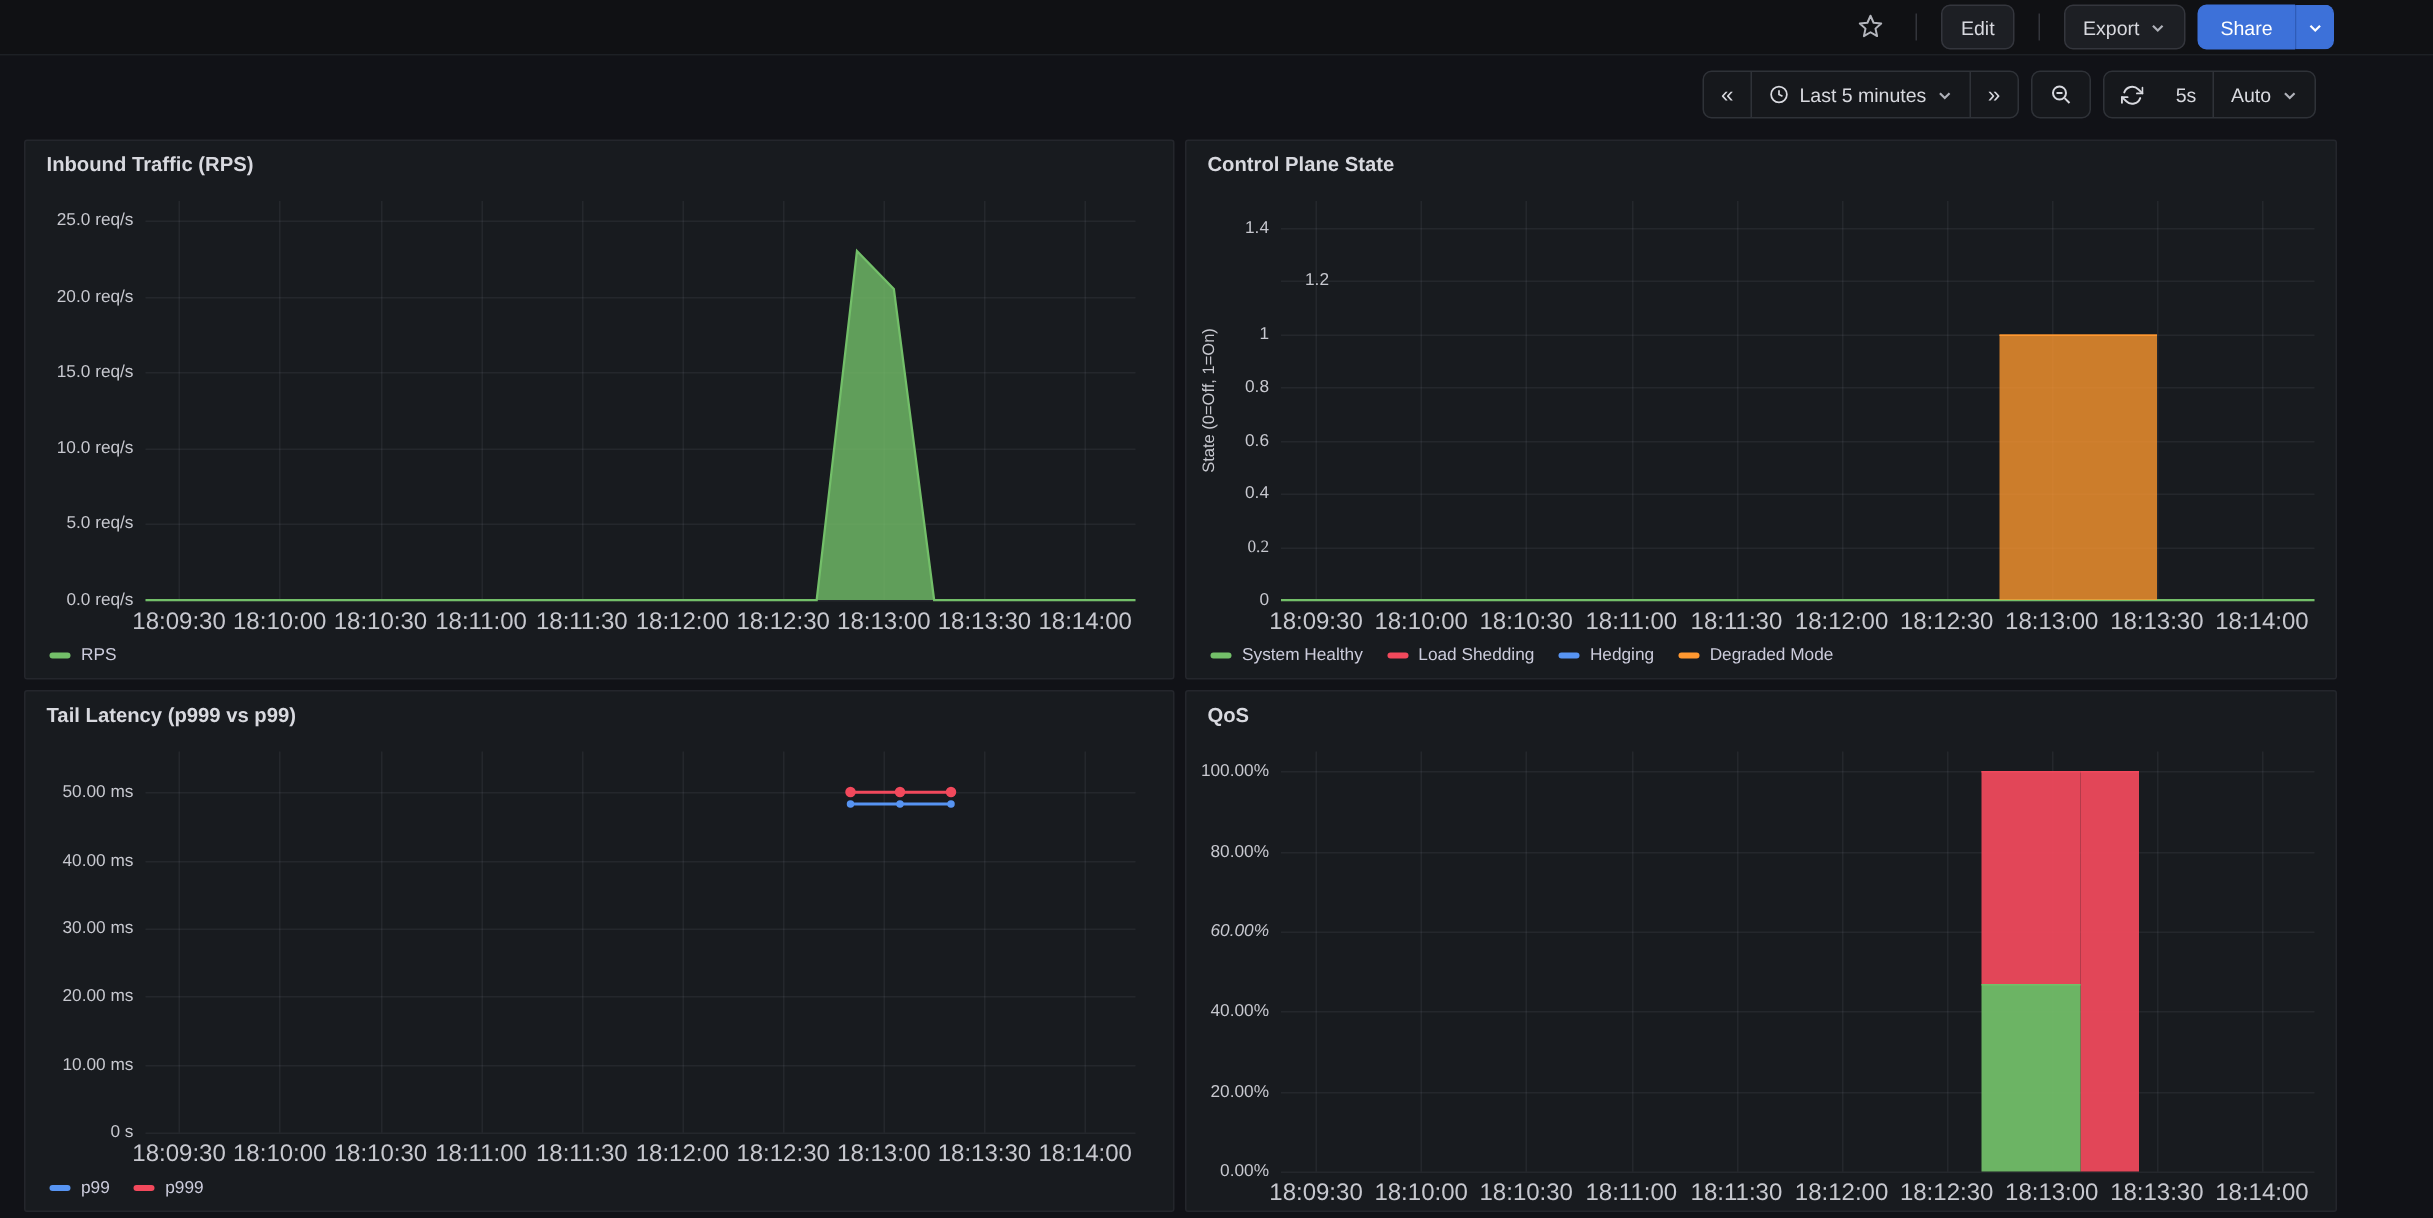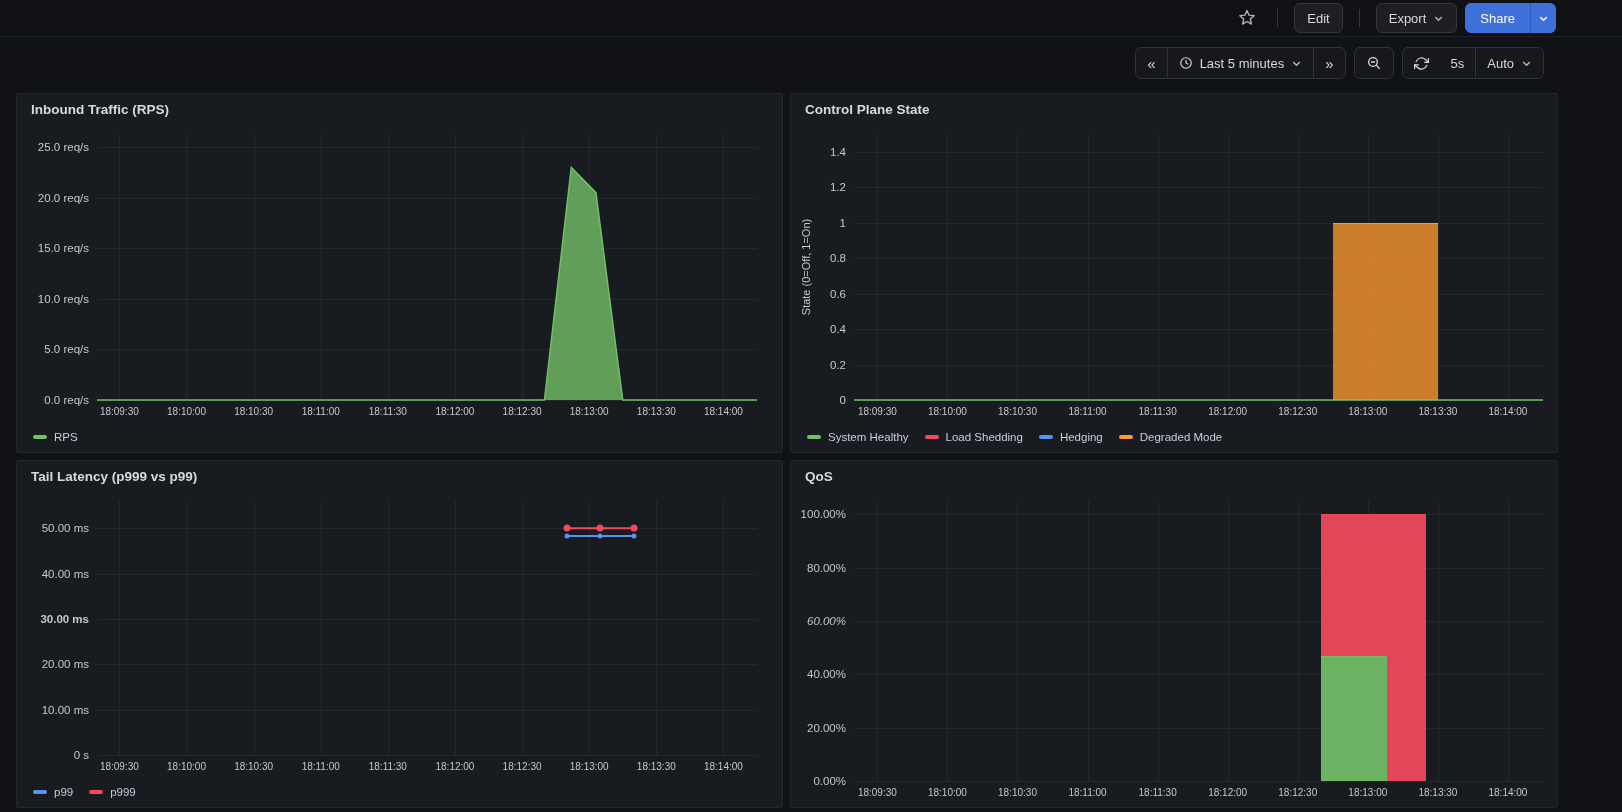--- a/index.html
+++ b/index.html
@@ -78,21 +78,21 @@
   .legend-item { display:inline-flex; align-items:center; gap:7px; font-size:11.5px; color:#ccccdc; cursor:pointer; }
   .swatch { width:14px; height:4px; border-radius:2px; }
   .hgrid { position:absolute; left:0; right:0; height:1px; background:rgba(204,204,220,0.07); }
   .vgrid { position:absolute; top:0; bottom:0; width:1px; background:rgba(204,204,220,0.07); }
   .ylabel {
     position:absolute; left:-8px; transform:translate(-100%,-50%);
     font-size:11.5px; color:#c7c8cf; white-space:nowrap;
   }
   .xlabel {
     position:absolute; top:6px; transform:translateX(-50%);
-    font-size:10px; color:#c7c8cf; white-space:nowrap;
+    font-size:16px; color:#c7c8cf; white-space:nowrap;
   }
   .ytitle {
     position:absolute; left:-48px; top:50%;
     transform:translate(-50%,-50%) rotate(-90deg);
     font-size:11px; color:#c7c8cf; white-space:nowrap;
   }
   .bar { position:absolute; }
   .marker { position:absolute; border-radius:50%; transform:translate(-50%,-50%); }
   svg.series { position:absolute; inset:0; width:100%; height:100%; overflow:visible; }
 </style>
@@ -243,31 +243,31 @@
         </div>
       </div>
   </section>
 
   <section class="panel c1">
     <h2 class="panel-title">Control Plane State</h2>
     <div class="plot">
         <div class="hgrid" style="top: 100%;"></div>
         <div class="ylabel" style="top: 100%;">0</div>
         <div class="hgrid" style="top: 86.6667%;"></div>
-        <div class="ylabel" style="top: 86.6667%;">0.2</div>
+        <div class="ylabel" style="top: 86.6667%; font-family: Liberation Serif, serif;">0.2</div>
         <div class="hgrid" style="top: 73.3333%;"></div>
         <div class="ylabel" style="top: 73.3333%;">0.4</div>
         <div class="hgrid" style="top: 60%;"></div>
         <div class="ylabel" style="top: 60%;">0.6</div>
         <div class="hgrid" style="top: 46.6667%;"></div>
         <div class="ylabel" style="top: 46.6667%;">0.8</div>
         <div class="hgrid" style="top: 33.3333%;"></div>
         <div class="ylabel" style="top: 33.3333%;">1</div>
         <div class="hgrid" style="top: 20%;"></div>
-        <div class="ylabel" style="top: 20%;">1.2</div>
+        <div class="ylabel" style="top: 20%; margin-left: 40px;">1.2</div>
         <div class="hgrid" style="top: 6.66667%;"></div>
         <div class="ylabel" style="top: 6.66667%;">1.4</div>
         <div class="vgrid" style="left: 3.38983%;"></div>
         <div class="vgrid" style="left: 13.5593%;"></div>
         <div class="vgrid" style="left: 23.7288%;"></div>
         <div class="vgrid" style="left: 33.8983%;"></div>
         <div class="vgrid" style="left: 44.0678%;"></div>
         <div class="vgrid" style="left: 54.2373%;"></div>
         <div class="vgrid" style="left: 64.4068%;"></div>
         <div class="vgrid" style="left: 74.5763%;"></div>
@@ -314,21 +314,21 @@
   <section class="panel c2">
     <h2 class="panel-title">Tail Latency (p999 vs p99)</h2>
     <div class="plot">
         <div class="hgrid" style="top: 100%;"></div>
         <div class="ylabel" style="top: 100%;">0 s</div>
         <div class="hgrid" style="top: 82.1429%;"></div>
         <div class="ylabel" style="top: 82.1429%;">10.00 ms</div>
         <div class="hgrid" style="top: 64.2857%;"></div>
         <div class="ylabel" style="top: 64.2857%;">20.00 ms</div>
         <div class="hgrid" style="top: 46.4286%;"></div>
-        <div class="ylabel" style="top: 46.4286%; font-weight: bold;">30.00 ms</div>
+        <div class="ylabel" style="top: 46.4286%;">30.00 ms</div>
         <div class="hgrid" style="top: 28.5714%;"></div>
         <div class="ylabel" style="top: 28.5714%;">40.00 ms</div>
         <div class="hgrid" style="top: 10.7143%;"></div>
         <div class="ylabel" style="top: 10.7143%;">50.00 ms</div>
         <div class="vgrid" style="left: 3.38983%;"></div>
         <div class="vgrid" style="left: 13.5593%;"></div>
         <div class="vgrid" style="left: 23.7288%;"></div>
         <div class="vgrid" style="left: 33.8983%;"></div>
         <div class="vgrid" style="left: 44.0678%;"></div>
         <div class="vgrid" style="left: 54.2373%;"></div>

